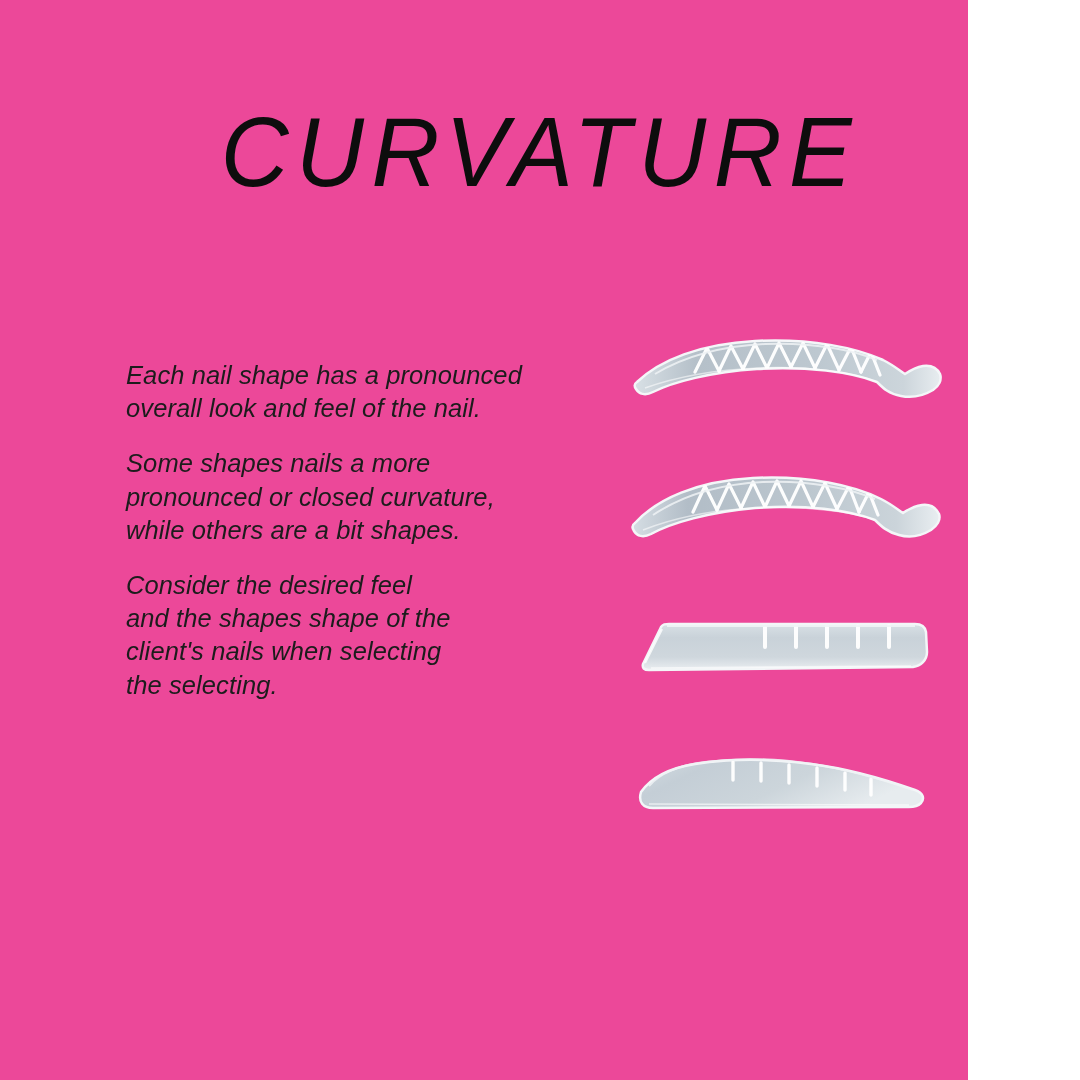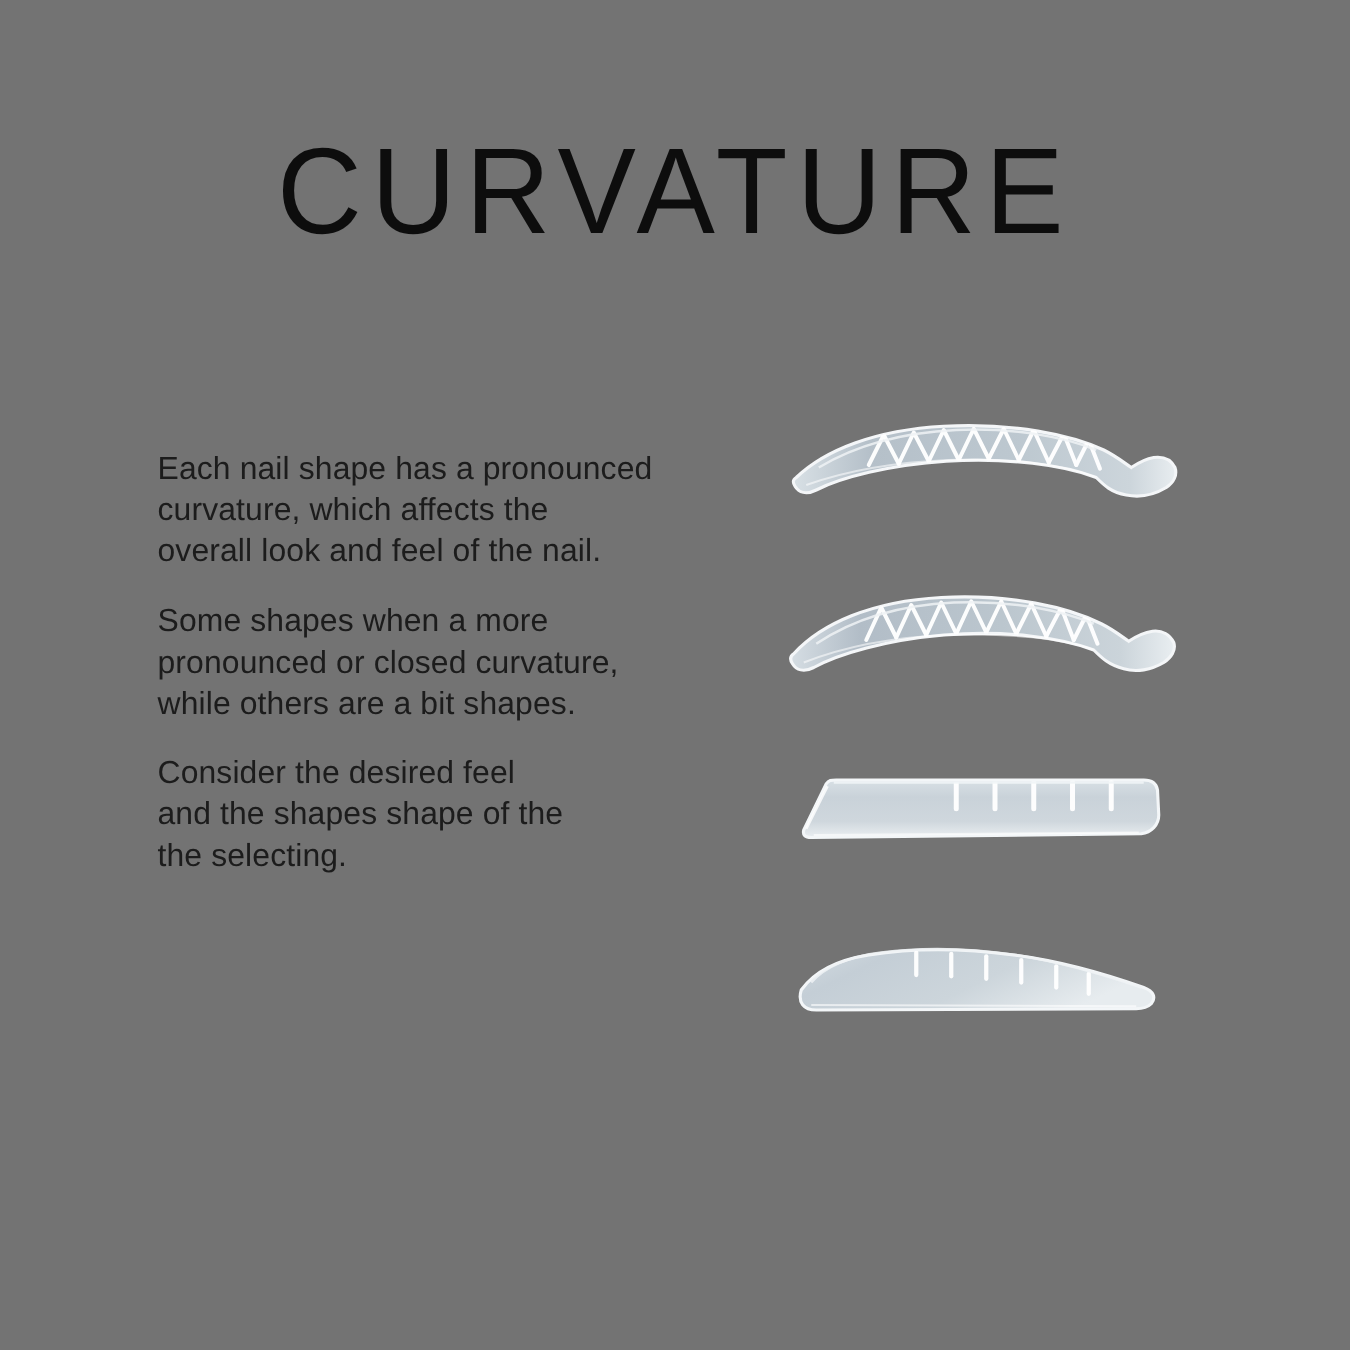--- a/index.html
+++ b/index.html
@@ -3,25 +3,26 @@
 <meta charset="utf-8">
 <title>Curvature</title>
 <style>
   html, body {
     margin: 0;
     padding: 0;
     background: #ffffff;
   }
   #canvas {
     position: relative;
-    width: 1080px;
+    width: 968px;
     height: 1080px;
-    background: #737373;
+    background: #ec4899;
     overflow: hidden;
     font-family: "Liberation Sans", sans-serif;
+    font-style: italic;
     -webkit-font-smoothing: antialiased;
   }
 
   
   #page-title {
     position: absolute;
     left: 0;
     top: 104px;
     width: 1080px;
     text-align: center;
@@ -77,33 +78,33 @@
 <body>
 
 <div id="canvas">
 
   <div id="page-title">CURVATURE</div>
 
   <div id="body-copy">
 
     <p class="para">
       <span class="ln">Each nail shape has a pronounced</span>
-      <span class="ln">curvature, which affects the</span>
       <span class="ln">overall look and feel of the nail.</span>
     </p>
 
     <p class="para">
-      <span class="ln">Some shapes when a more</span>
+      <span class="ln">Some shapes nails a more</span>
       <span class="ln">pronounced or closed curvature,</span>
       <span class="ln">while others are a bit shapes.</span>
     </p>
 
     <p class="para">
       <span class="ln">Consider the desired feel</span>
       <span class="ln">and the shapes shape of the</span>
+      <span class="ln">client's nails when selecting</span>
       <span class="ln">the selecting.</span>
     </p>
 
   </div>
 
   <div id="figures">
 
     <div class="figure" id="fig-0">
       <svg width="345" height="110" viewBox="0 0 345 110">
         <defs>

